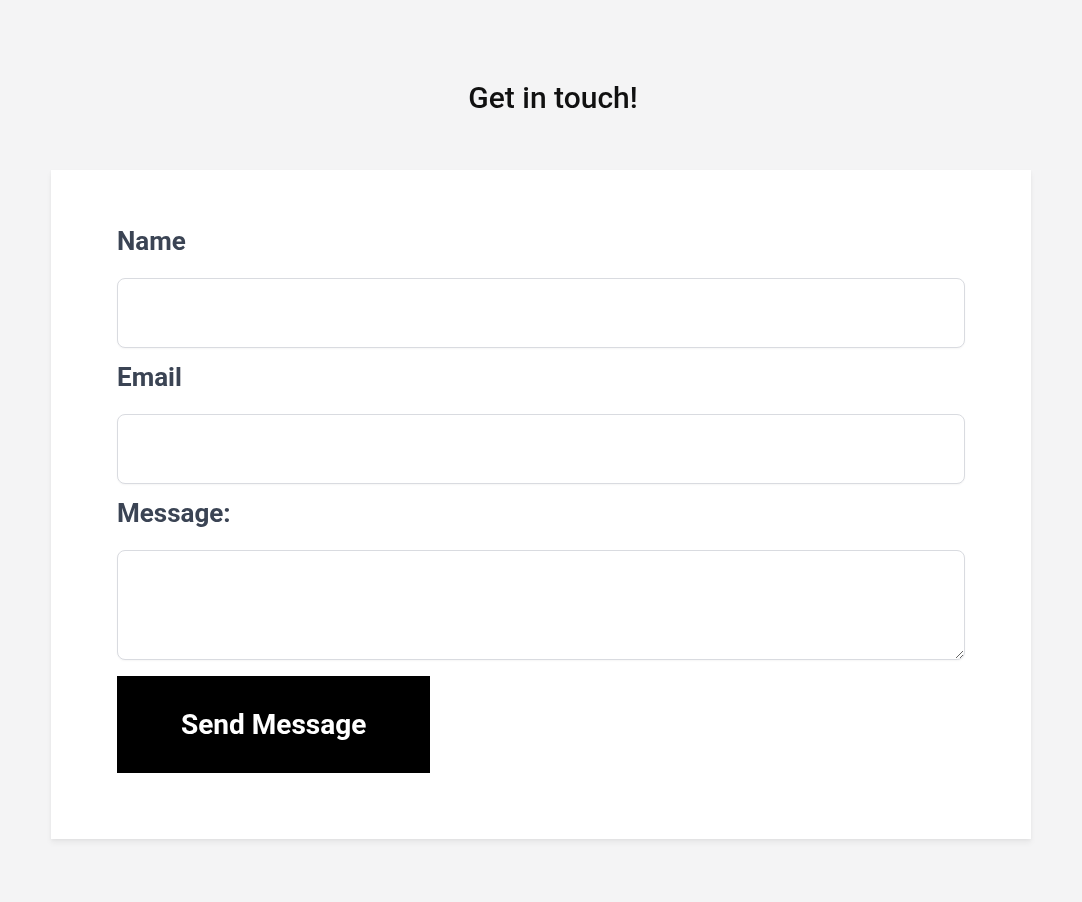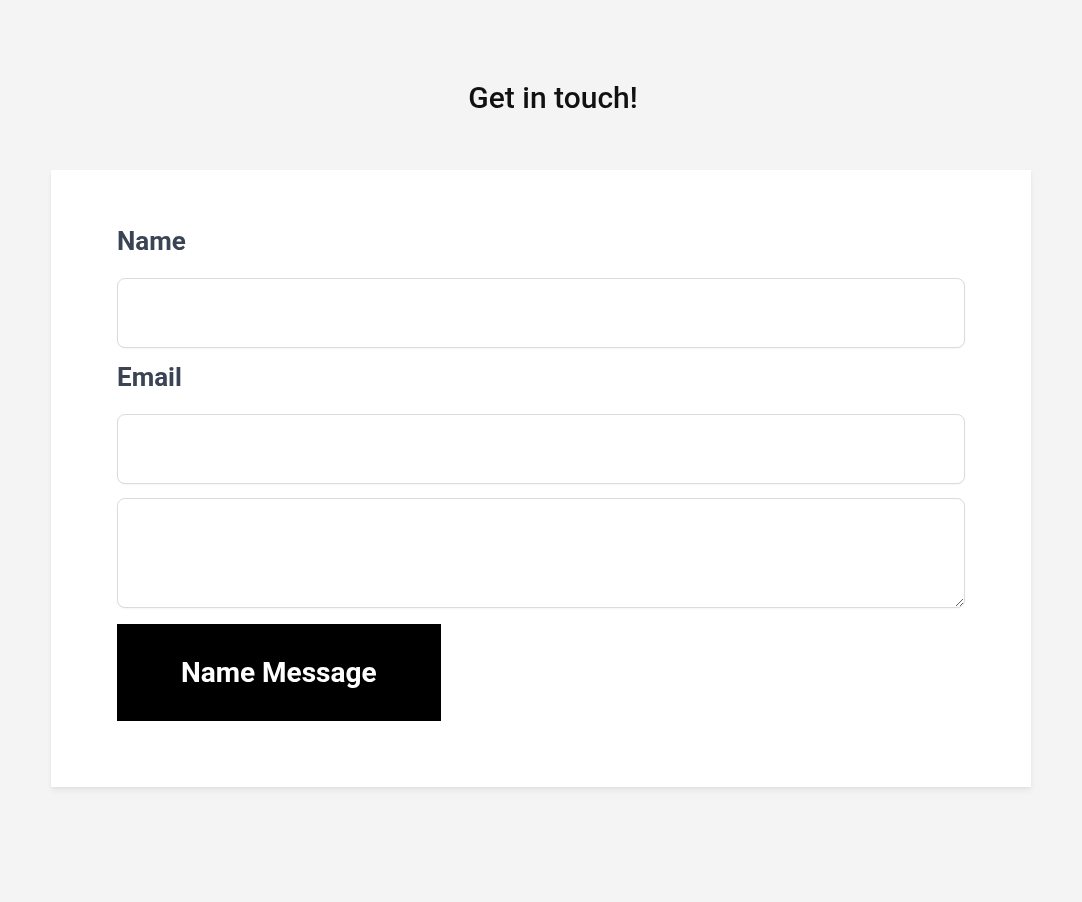--- a/index.html
+++ b/index.html
@@ -82,17 +82,18 @@
 <h1 class="page-title">Get in touch!</h1>
 
 <div class="form-card">
 
   <label class="form-label">Name</label>
   <input type="text" class="form-input" value="" style="">
 
   <label class="form-label">Email</label>
   <input type="text" class="form-input" value="" style="">
 
+  <label class="form-label">Message:</label>
   <textarea class="form-textarea" value="" style=""></textarea>
 
-  <button class="submit-button">Name Message</button>
+  <button class="submit-button">Send Message</button>
 
 </div>
 
 </body></html>

